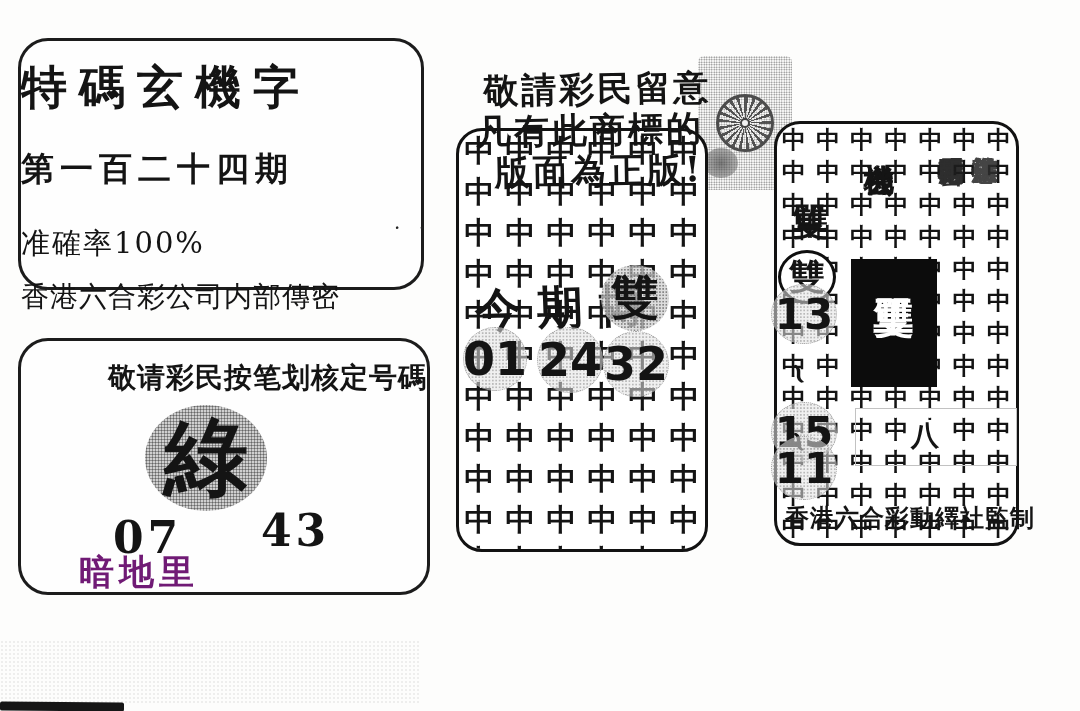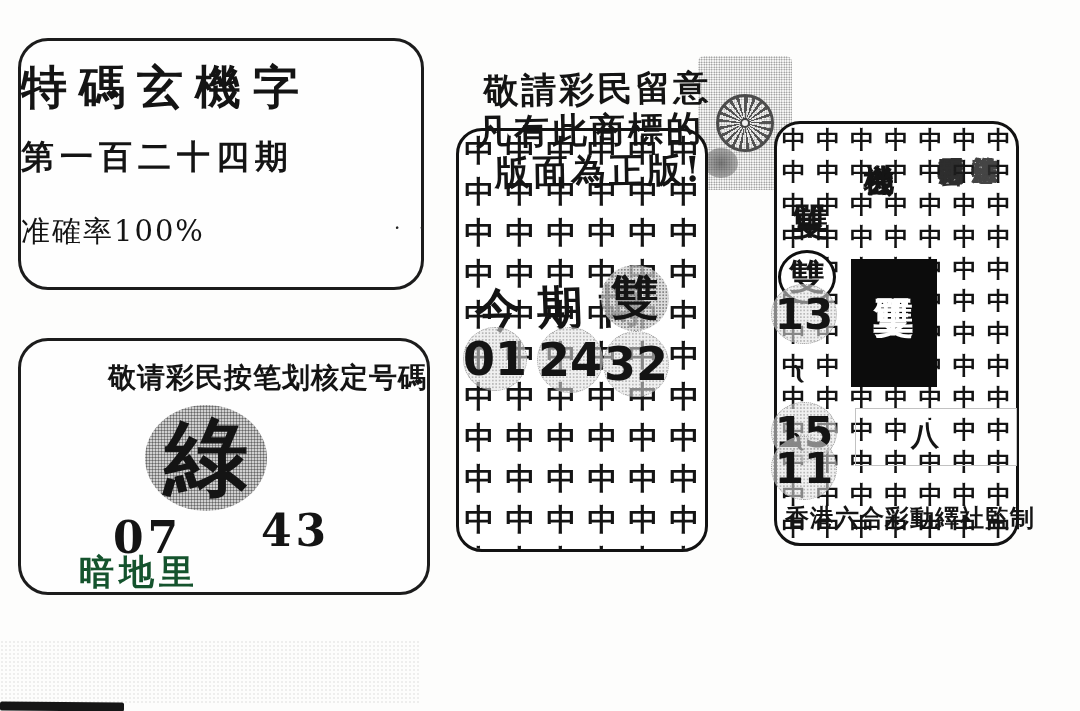--- a/index.html
+++ b/index.html
@@ -9,38 +9,38 @@
     background:#fdfdfc; overflow:hidden;
     font-family:"DejaVu Serif","Liberation Serif",serif; color:#141414;
   }
   .abs { position:absolute; }
   .vtext { writing-mode:vertical-rl; text-orientation:upright; }
 
   
   .frame { border:3px solid #1c1c1c; border-radius:30px; background:#fefefe; }
   .box-tl { left:18px; top:38px; width:406px; height:252px; text-align:left; }
   .box-tl .title { margin-top:16px; font-size:46px; font-weight:bold; letter-spacing:12px; }
-  .box-tl .issue { margin-top:16px; font-size:33px; font-weight:900; letter-spacing:6px; }
+  .box-tl .issue { margin-top:28px; font-size:33px; font-weight:900; letter-spacing:6px; }
   .box-tl .acc   { margin-top:32px; font-size:29px; letter-spacing:2px; }
   .box-tl .src   { margin-top:14px; font-size:28px; letter-spacing:1px; }
 
   .box-bl { left:18px; top:338px; width:412px; height:257px; }
   .box-bl .heading { margin-top:18px; text-align:right; font-size:28px; font-weight:900; letter-spacing:1px; }
   .halftone-circle {
     left:124px; top:64px; width:122px; height:106px; border-radius:50%;
     background-color:#cfcfcf;
     background-image:radial-gradient(circle, rgba(96,96,96,.95) .8px, rgba(0,0,0,0) 1.3px);
     background-size:3px 3px;
     display:flex; align-items:center; justify-content:center;
   }
   .halftone-circle .green-char { font-size:84px; font-weight:900; line-height:1; }
   .num-row { left:0; top:164px; width:100%; font-size:44px; font-weight:600; letter-spacing:4px; }
   .num-left  { left:92px; top:0;margin-top:7px; }
   .num-right { left:240px; top:0; }
-  .shadow-word { left:58px; top:208px; font-size:35px; letter-spacing:5px; color:#14532d;
+  .shadow-word { left:58px; top:208px; font-size:35px; letter-spacing:5px; color:#701a75;
                  font-family:"DejaVu Sans","Liberation Sans",sans-serif; font-weight:bold; }
 
   
   .notice { left:484px; top:68px; font-size:35px; font-weight:700; line-height:41px;
             letter-spacing:3px; transform:rotate(-1deg); z-index:6; }
   .notice .l2 { margin-left:-8px; }
   .notice .l3 { margin-left:10px; }
   .logo { left:698px; top:56px; width:94px; height:134px;
           background-image:radial-gradient(circle, rgba(90,90,90,.8) .6px, rgba(0,0,0,0) 1px);
           background-size:2.5px 2.5px; border-radius:6px; z-index:2; }
@@ -116,20 +116,21 @@
 </style>
 </head>
 <body>
 
 <div class="page">
 
   <div class="abs frame box-tl">
     <div class="title">特碼玄機字</div>
     <div class="issue">第一百二十四期</div>
     <div class="acc">准確率100%</div>
+    <div class="src">香港六合彩公司内部傳密</div>
   </div>
   <div class="abs dots-mark">· ·</div>
 
   <div class="abs frame box-bl">
     <div class="heading">敬请彩民按笔划核定号碼</div>
     <div class="abs halftone-circle">
       <span class="green-char">綠</span>
     </div>
     <div class="abs num-row">
       <span class="abs num-left">07</span>

